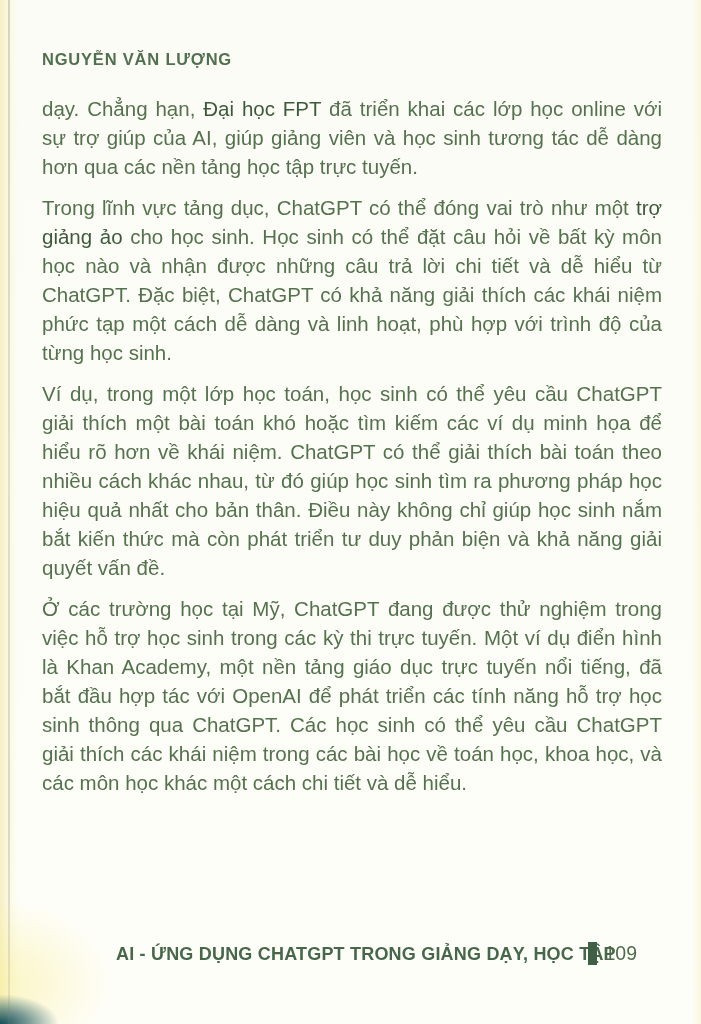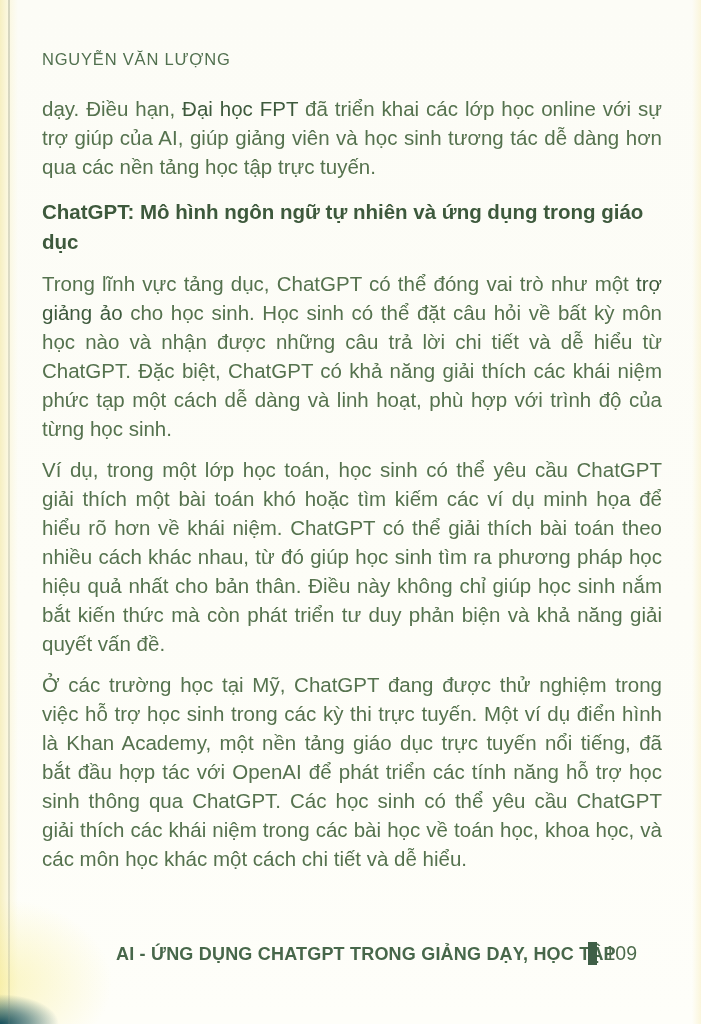--- a/index.html
+++ b/index.html
@@ -32,21 +32,21 @@
   }
   .content{
     position:absolute; left:42px; right:39px; top:50px;
     color:#55724e;
   }
   .running-header{
     font-size:16.5px;
     letter-spacing:0.8px;
     color:#51704f;
     margin:0 0 25px 0;
-    font-weight:400;
+    font-weight:700;
   }
   .body-text p{
     font-size:20.5px;
     line-height:29px;
     text-align:justify;
     margin:12px 0;
     color:#55724e;
   }
   .body-text p.first{ margin-top:0; }
   .section-heading{
@@ -85,23 +85,22 @@
 </head>
 <body>
 
 <div class="page">
   <div class="content">
 
     <div class="running-header">NGUYỄN VĂN LƯỢNG</div>
 
     <div class="body-text">
 
-      <p class="first"><span>dạy. Điều hạn, </span><span class="b">Đại học FPT</span><span> đã triển khai các lớp học online với sự trợ giúp của AI, giúp giảng viên và học sinh tương tác dễ dàng hơn qua các nền tảng học tập trực tuyến.</span></p>
+      <p class="first"><span>dạy. Chẳng hạn, </span><span class="b">Đại học FPT</span><span> đã triển khai các lớp học online với sự trợ giúp của AI, giúp giảng viên và học sinh tương tác dễ dàng hơn qua các nền tảng học tập trực tuyến.</span></p>
 
-      <h2 class="section-heading">ChatGPT: Mô hình ngôn ngữ tự nhiên và ứng dụng trong giáo dục</h2>
 
       <p><span>Trong lĩnh vực tảng dục, ChatGPT có thể đóng vai trò như một </span><span class="b">trợ giảng ảo</span><span> cho học sinh. Học sinh có thể đặt câu hỏi về bất kỳ môn học nào và nhận được những câu trả lời chi tiết và dễ hiểu từ ChatGPT. Đặc biệt, ChatGPT có khả năng giải thích các khái niệm phức tạp một cách dễ dàng và linh hoạt, phù hợp với trình độ của từng học sinh.</span></p>
 
       <p class="italic"><span class="i">Ví dụ, trong một lớp học toán, học sinh có thể yêu cầu ChatGPT giải thích một bài toán khó hoặc tìm kiếm các ví dụ minh họa để hiểu rõ hơn về khái niệm. ChatGPT có thể giải thích bài toán theo nhiều cách khác nhau, từ đó giúp học sinh tìm ra phương pháp học hiệu quả nhất cho bản thân. Điều này không chỉ giúp học sinh nắm bắt kiến thức mà còn phát triển tư duy phản biện và khả năng giải quyết vấn đề.</span></p>
 
       <p><span>Ở các trường học tại Mỹ, ChatGPT đang được thử nghiệm trong việc hỗ trợ học sinh trong các kỳ thi trực tuyến. Một ví dụ điển hình là Khan Academy, một nền tảng giáo dục trực tuyến nổi tiếng, đã bắt đầu hợp tác với OpenAI để phát triển các tính năng hỗ trợ học sinh thông qua ChatGPT. Các học sinh có thể yêu cầu ChatGPT giải thích các khái niệm trong các bài học về toán học, khoa học, và các môn học khác một cách chi tiết và dễ hiểu.</span></p>
 
     </div>
   </div>
 

